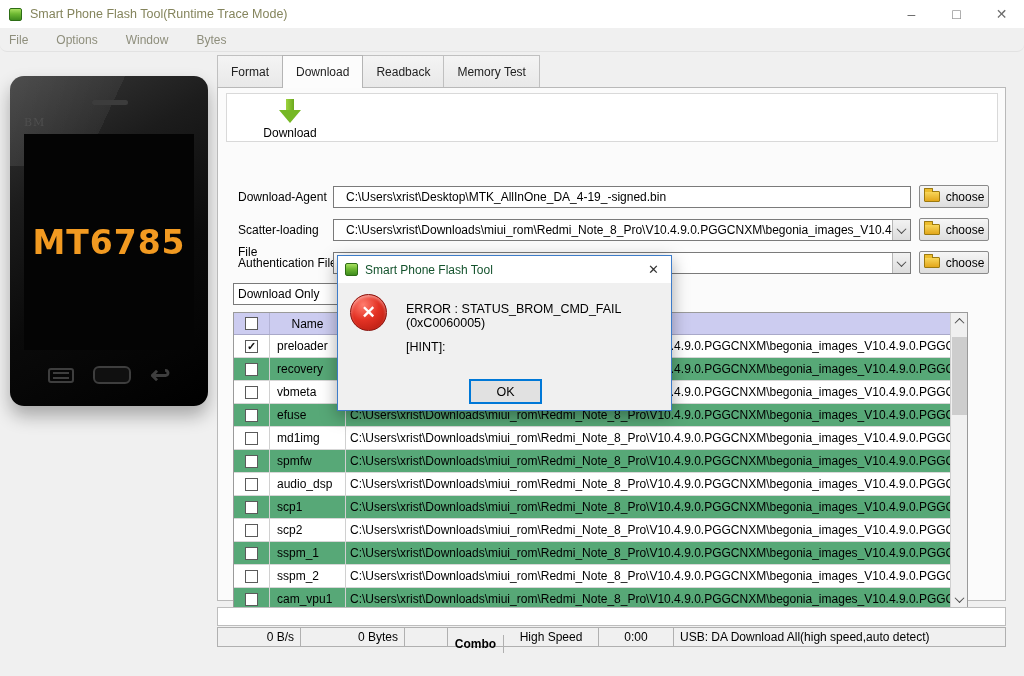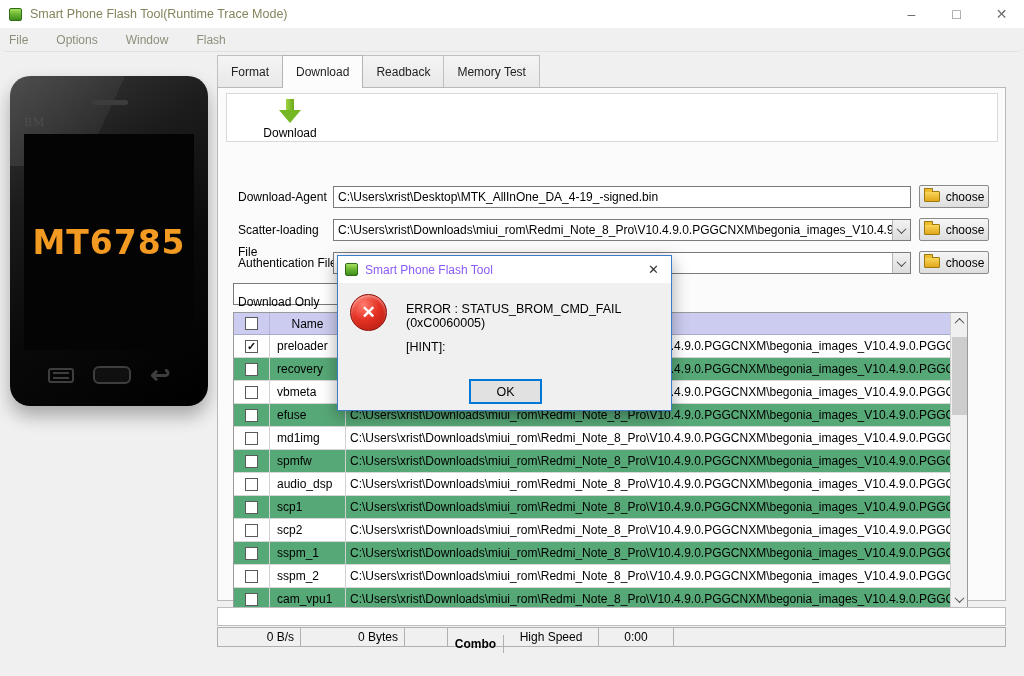--- a/index.html
+++ b/index.html
@@ -11,21 +11,21 @@
   .app-icon { width:13px; height:13px; margin-left:9px; border:1px solid #2d6d15; border-radius:2px;
               background:linear-gradient(#a8e060 0%, #6db832 45%, #3f8c1e 100%); }
   .title-text { margin-left:8px; color:#84845c; font-size:12.5px; }
   .win-controls { position:absolute; right:0; top:0; height:28px; display:flex; }
   .win-btn { width:45px; height:28px; display:flex; align-items:center; justify-content:center; color:#6e6e6e; font-size:14px; }
   .menubar { position:absolute; left:0; top:28px; width:1024px; height:24px; background:#f0f0f0; border-bottom:1px solid #e2e2e2; display:flex; align-items:center;border-radius:7px; }
   .menu-item { padding:0 14px; color:#8e8e7c; font-size:12px; }
   .menu-item:first-child { padding-left:9px; }
 
   
-  .phone { position:absolute; left:10px; top:76px; width:198px; height:330px; border-radius:20px;
+  .phone { position:absolute; left:10px; top:76px; width:198px; height:330px; border-radius:14px;
            background:linear-gradient(150deg,#3a3a3a 0%, #1c1c1c 30%, #0a0a0a 60%, #000 100%);
            box-shadow:0 10px 18px rgba(0,0,0,0.3); overflow:hidden;text-align:right; }
   .gloss { position:absolute; left:0; top:0; width:100%; height:90px;
            background:linear-gradient(115deg, rgba(255,255,255,0.10) 0%, rgba(255,255,255,0.05) 48%, rgba(255,255,255,0) 48%); }
   .speaker { position:absolute; left:82px; top:24px; width:36px; height:5px; background:#3c3c3c; border-radius:3px; }
   .phone-brand { position:absolute; left:14px; top:40px; color:#4f4f4f; font-family:"DejaVu Serif", serif; font-size:11px; letter-spacing:1px; }
   .screen { position:absolute; left:14px; top:58px; width:170px; height:216px; background:#040404; display:flex; align-items:center; justify-content:center; }
   .chipset { color:#f29a21; font-weight:bold; font-size:33px; letter-spacing:1px; font-family:"DejaVu Sans", sans-serif; }
   .phone-keys { position:absolute; left:0; bottom:14px; width:100%; height:34px; display:flex; align-items:center; justify-content:space-around; padding:0 28px; }
   .key-menu { width:26px; height:15px; border:2px solid #3e3e3e; border-radius:3px; position:relative; }
@@ -49,30 +49,30 @@
   .dl-arrow { width:22px; height:26px; position:relative; }
   .dl-arrow .stem { position:absolute; left:7px; top:1px; width:8px; height:12px; background:linear-gradient(90deg,#9ed43e,#6aa81e); }
   .dl-arrow .head { position:absolute; left:0; top:12px; width:0; height:0; border-left:11px solid transparent; border-right:11px solid transparent; border-top:13px solid #76b824; }
   .stop-circle { width:21px; height:21px; margin:3px 0 2px 0; border-radius:50%; border:1px solid #b9b9b9; background:radial-gradient(circle at 35% 30%, #fdfdfd, #dcdcdc); display:flex; align-items:center; justify-content:center; }
   .stop-square { width:7px; height:7px; background:#b3b3b3; border-radius:1px; }
   .tool-label { font-size:12px; margin-top:2px; }
   .tool-stop .tool-label { color:#a9a9a9; }
 
   
   .field-label { position:absolute; left:20px; width:100px; height:22px; line-height:22px; color:#000; }
-  .field-input { position:absolute; left:115px; width:578px; height:22px; background:#fff; border:1px solid #7a7a7a; line-height:20px; padding:0 4px; white-space:nowrap; overflow:hidden; }
+  .field-input { position:absolute; left:115px; width:578px; height:22px; background:#fff; border:1px solid #7a7a7a; line-height:20px; padding:0 12px; white-space:nowrap; overflow:hidden; }
   .combo-arrow { position:absolute; right:0; top:0; width:18px; height:20px; background:linear-gradient(#f2f2f2,#dcdcdc); border-left:1px solid #b5b5b5; display:flex; align-items:center; justify-content:center; }
   .chev { width:7px; height:7px; border-left:1.5px solid #4b4b4b; border-bottom:1.5px solid #4b4b4b; transform:rotate(-45deg) translate(1px,-1px); }
   .chev.up { transform:rotate(135deg) translate(1px,-1px); }
   .choose-btn { position:absolute; left:701px; width:70px; height:23px; background:linear-gradient(#f6f6f6,#dedede); border:1px solid #8a8a8a; border-radius:2px;
                 display:flex; align-items:center; justify-content:center; gap:6px; }
   .folder-ico { width:16px; height:11px; background:linear-gradient(#f8d65a,#e2a71b); border:1px solid #9c7a10; border-radius:1px; position:relative; }
   .folder-ico::before { content:""; position:absolute; left:-1px; top:-4px; width:7px; height:3px; background:#edbd2d; border:1px solid #9c7a10; border-bottom:none; border-radius:1px 1px 0 0; }
 
-  .mode-combo { position:absolute; left:15px; top:195px; width:140px; height:22px; background:#fff; border:1px solid #7a7a7a; line-height:20px; padding:8px 4px; }
+  .mode-combo { position:absolute; left:15px; top:195px; width:140px; height:22px; background:#fff; border:1px solid #7a7a7a; line-height:20px; padding:0 4px; }
 
   
   .ftable { position:absolute; left:15px; top:224px; width:735px; height:297px; border:1px solid #9a9a9a; background:#f0abfc; overflow:hidden; }
   .thead { position:absolute; left:0; top:0; width:718px; height:22px; background:#ccccf0; border-bottom:1px solid #a9a9c9; display:flex; }
   .th-check { width:36px; border-right:1px solid #b3b3d6; display:flex; align-items:center; justify-content:center; }
   .th-name { width:76px; border-right:1px solid #b3b3d6; display:flex; align-items:center; justify-content:center; }
   .tbody { position:absolute; left:0; top:22px; width:718px; }
   .trow { height:23px; display:flex; border-bottom:1px solid #d7d7d7; background:#fff; }
   .trow.green { background:#57a877; }
   .td-check { width:36px; border-right:1px solid #d0d0d0; display:flex; align-items:center; justify-content:center; }
@@ -81,21 +81,21 @@
   .cb { width:13px; height:13px; background:#fff; border:1px solid #5a5a5a; font-size:11px; line-height:11px; text-align:center; color:#111; font-weight:bold; }
   
   .vscroll { position:absolute; right:0; top:0; width:17px; height:295px; background:#f0f0f0; border-left:1px solid #d0d0d0; }
   .sc-btn { position:absolute; left:0; width:17px; height:17px; display:flex; align-items:center; justify-content:center; background:#f0f0f0; }
   .sc-thumb { position:absolute; left:1px; top:24px; width:15px; height:78px; background:#cdcdcd; }
 
   
   .dialog { position:absolute; left:337px; top:255px; width:335px; height:156px; background:#f0f0f0; border:1px solid #3d7cc9; box-shadow:0 5px 16px rgba(0,0,0,0.35); z-index:10; }
   .dlg-title { height:27px; background:#fff; display:flex; align-items:center; }
   .dlg-title .app-icon { margin-left:7px; }
-  .dlg-title-text { margin-left:7px; font-size:12px; color:#8b5cf6; }
+  .dlg-title-text { margin-left:7px; font-size:12px; color:#14532d; }
   .dlg-close { position:absolute; right:12px; top:6px; color:#333; font-size:13px; }
   .err-icon { position:absolute; left:12px; top:38px; width:37px; height:37px; border-radius:50%;
               background:radial-gradient(circle at 35% 28%, #ff7c6e 0%, #e33224 45%, #ab170c 100%);
               border:1px solid #8a120c; box-shadow:inset 0 2px 3px rgba(255,255,255,0.45);
               display:flex; align-items:center; justify-content:center; color:#fff; font-weight:bold; font-size:17px; }
   .dlg-msg { position:absolute; left:68px; top:46px; width:260px; font-size:12.5px; color:#000; }
   .dlg-hint { position:absolute; left:68px; top:84px; font-size:12.5px; color:#000; }
   .dlg-ok { position:absolute; left:132px; top:124px; width:71px; height:23px; background:#e1e1e1; border:1px solid #0078d7; box-shadow:0 0 0 1px #0078d7;
             display:flex; align-items:center; justify-content:center; font-size:12.5px; }
 
@@ -117,21 +117,21 @@
     <div class="win-btn">–</div>
     <div class="win-btn">□</div>
     <div class="win-btn">✕</div>
   </div>
 </div>
 
 <div class="menubar">
   <div class="menu-item">File</div>
   <div class="menu-item">Options</div>
   <div class="menu-item">Window</div>
-  <div class="menu-item">Flash</div>
+  <div class="menu-item">Bytes</div>
 </div>
 
 <div class="phone">
   <div class="gloss"></div>
   <div class="speaker"></div>
   <div class="phone-brand">BM</div>
   <div class="screen">
     <div class="chipset">MT6785</div>
   </div>
   <div class="phone-keys">
@@ -315,13 +315,14 @@
 </div>
 
 <div class="progress"></div>
 <div class="statusbar">
   <div class="st-cell st-right" style="width:83px">0 B/s</div>
   <div class="st-cell st-right" style="width:104px">0 Bytes</div>
   <div class="st-cell" style="width:43px"></div>
   <div class="st-cell st-center st-bold" style="width:56px">Combo</div>
   <div class="st-cell st-center" style="width:95px">High Speed</div>
   <div class="st-cell st-center" style="width:75px">0:00</div>
+  <div class="st-cell" style="flex:1; border-right:none">USB: DA Download All(high speed,auto detect)</div>
 </div>
 
 </body></html>

